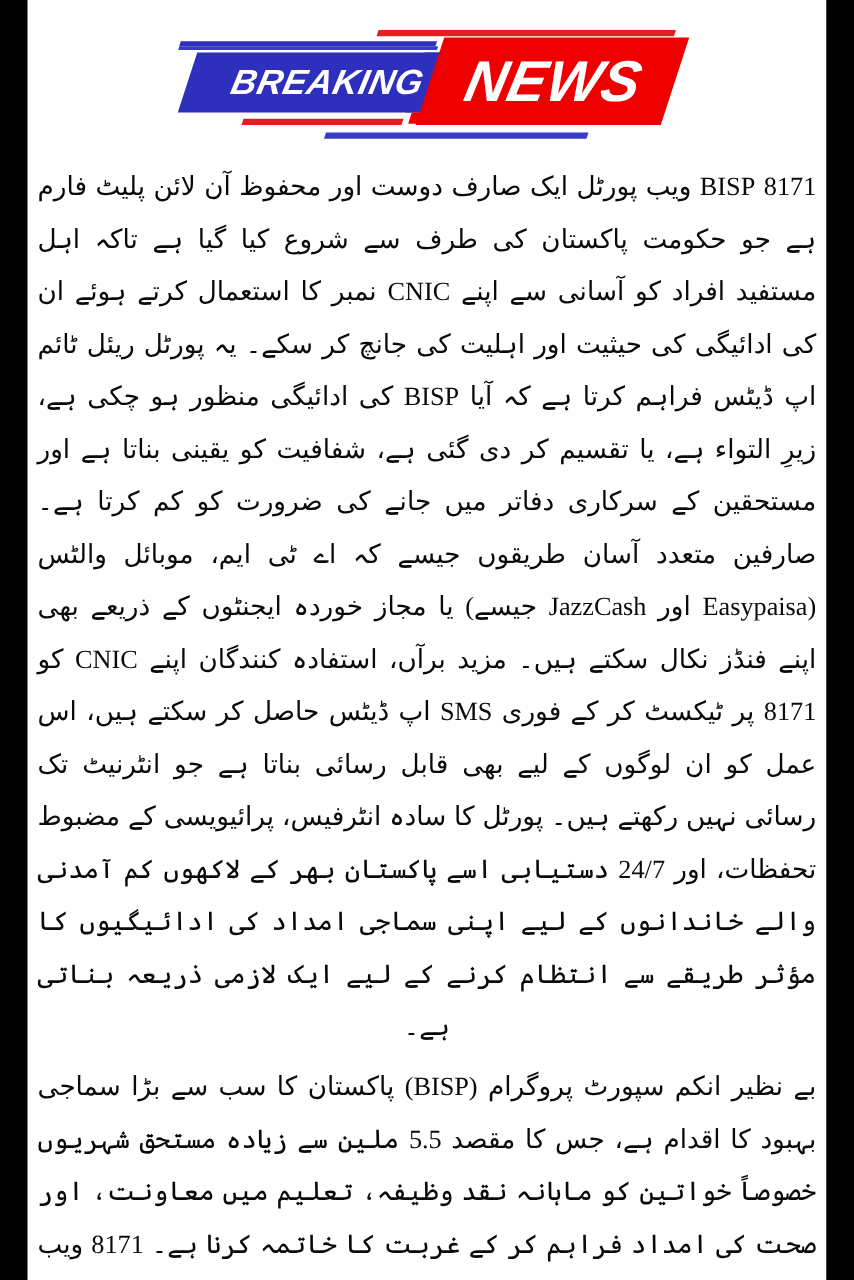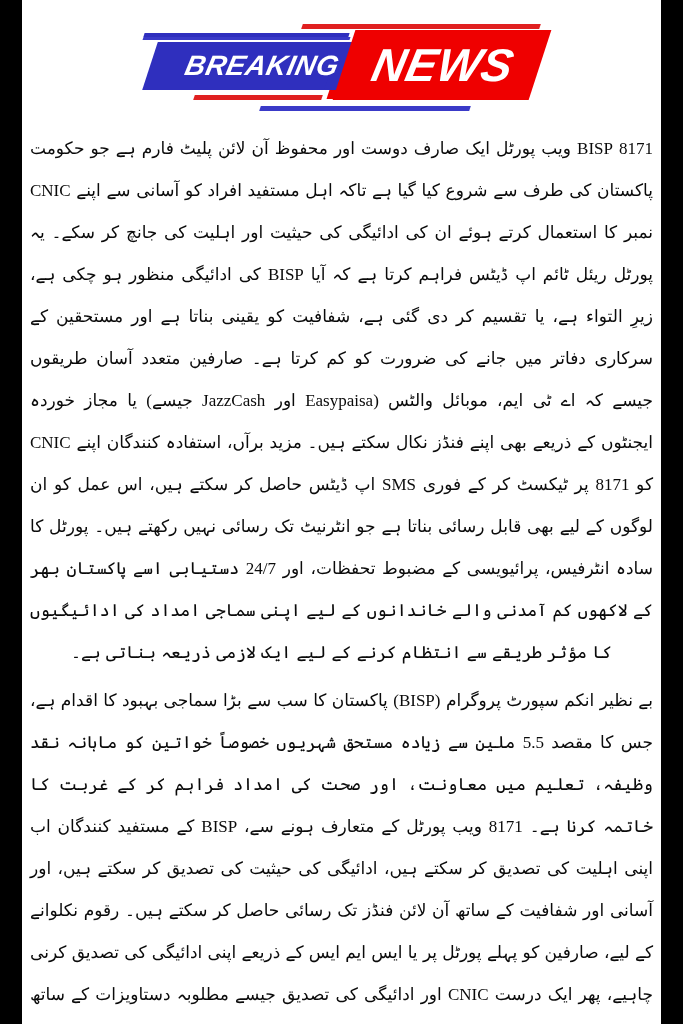--- a/index.html
+++ b/index.html
@@ -155,21 +155,21 @@
     position: absolute;
     left: 8px;
     top: 128px;
     width: 623px;
     direction: rtl;
     text-align: justify;
     color: #0a0a0a;
   }
   .para {
     font-family: "Liberation Serif", "DejaVu Serif", serif;
-    font-size: 17px;
+    font-size: 21px;
     line-height: 42px;
     margin: 0 0 4px 0;
     text-align: justify;
     text-align-last: center;
     word-spacing: 1px;
   }
   .para.p2 {
     margin-top: 6px;
   }
 </style>

